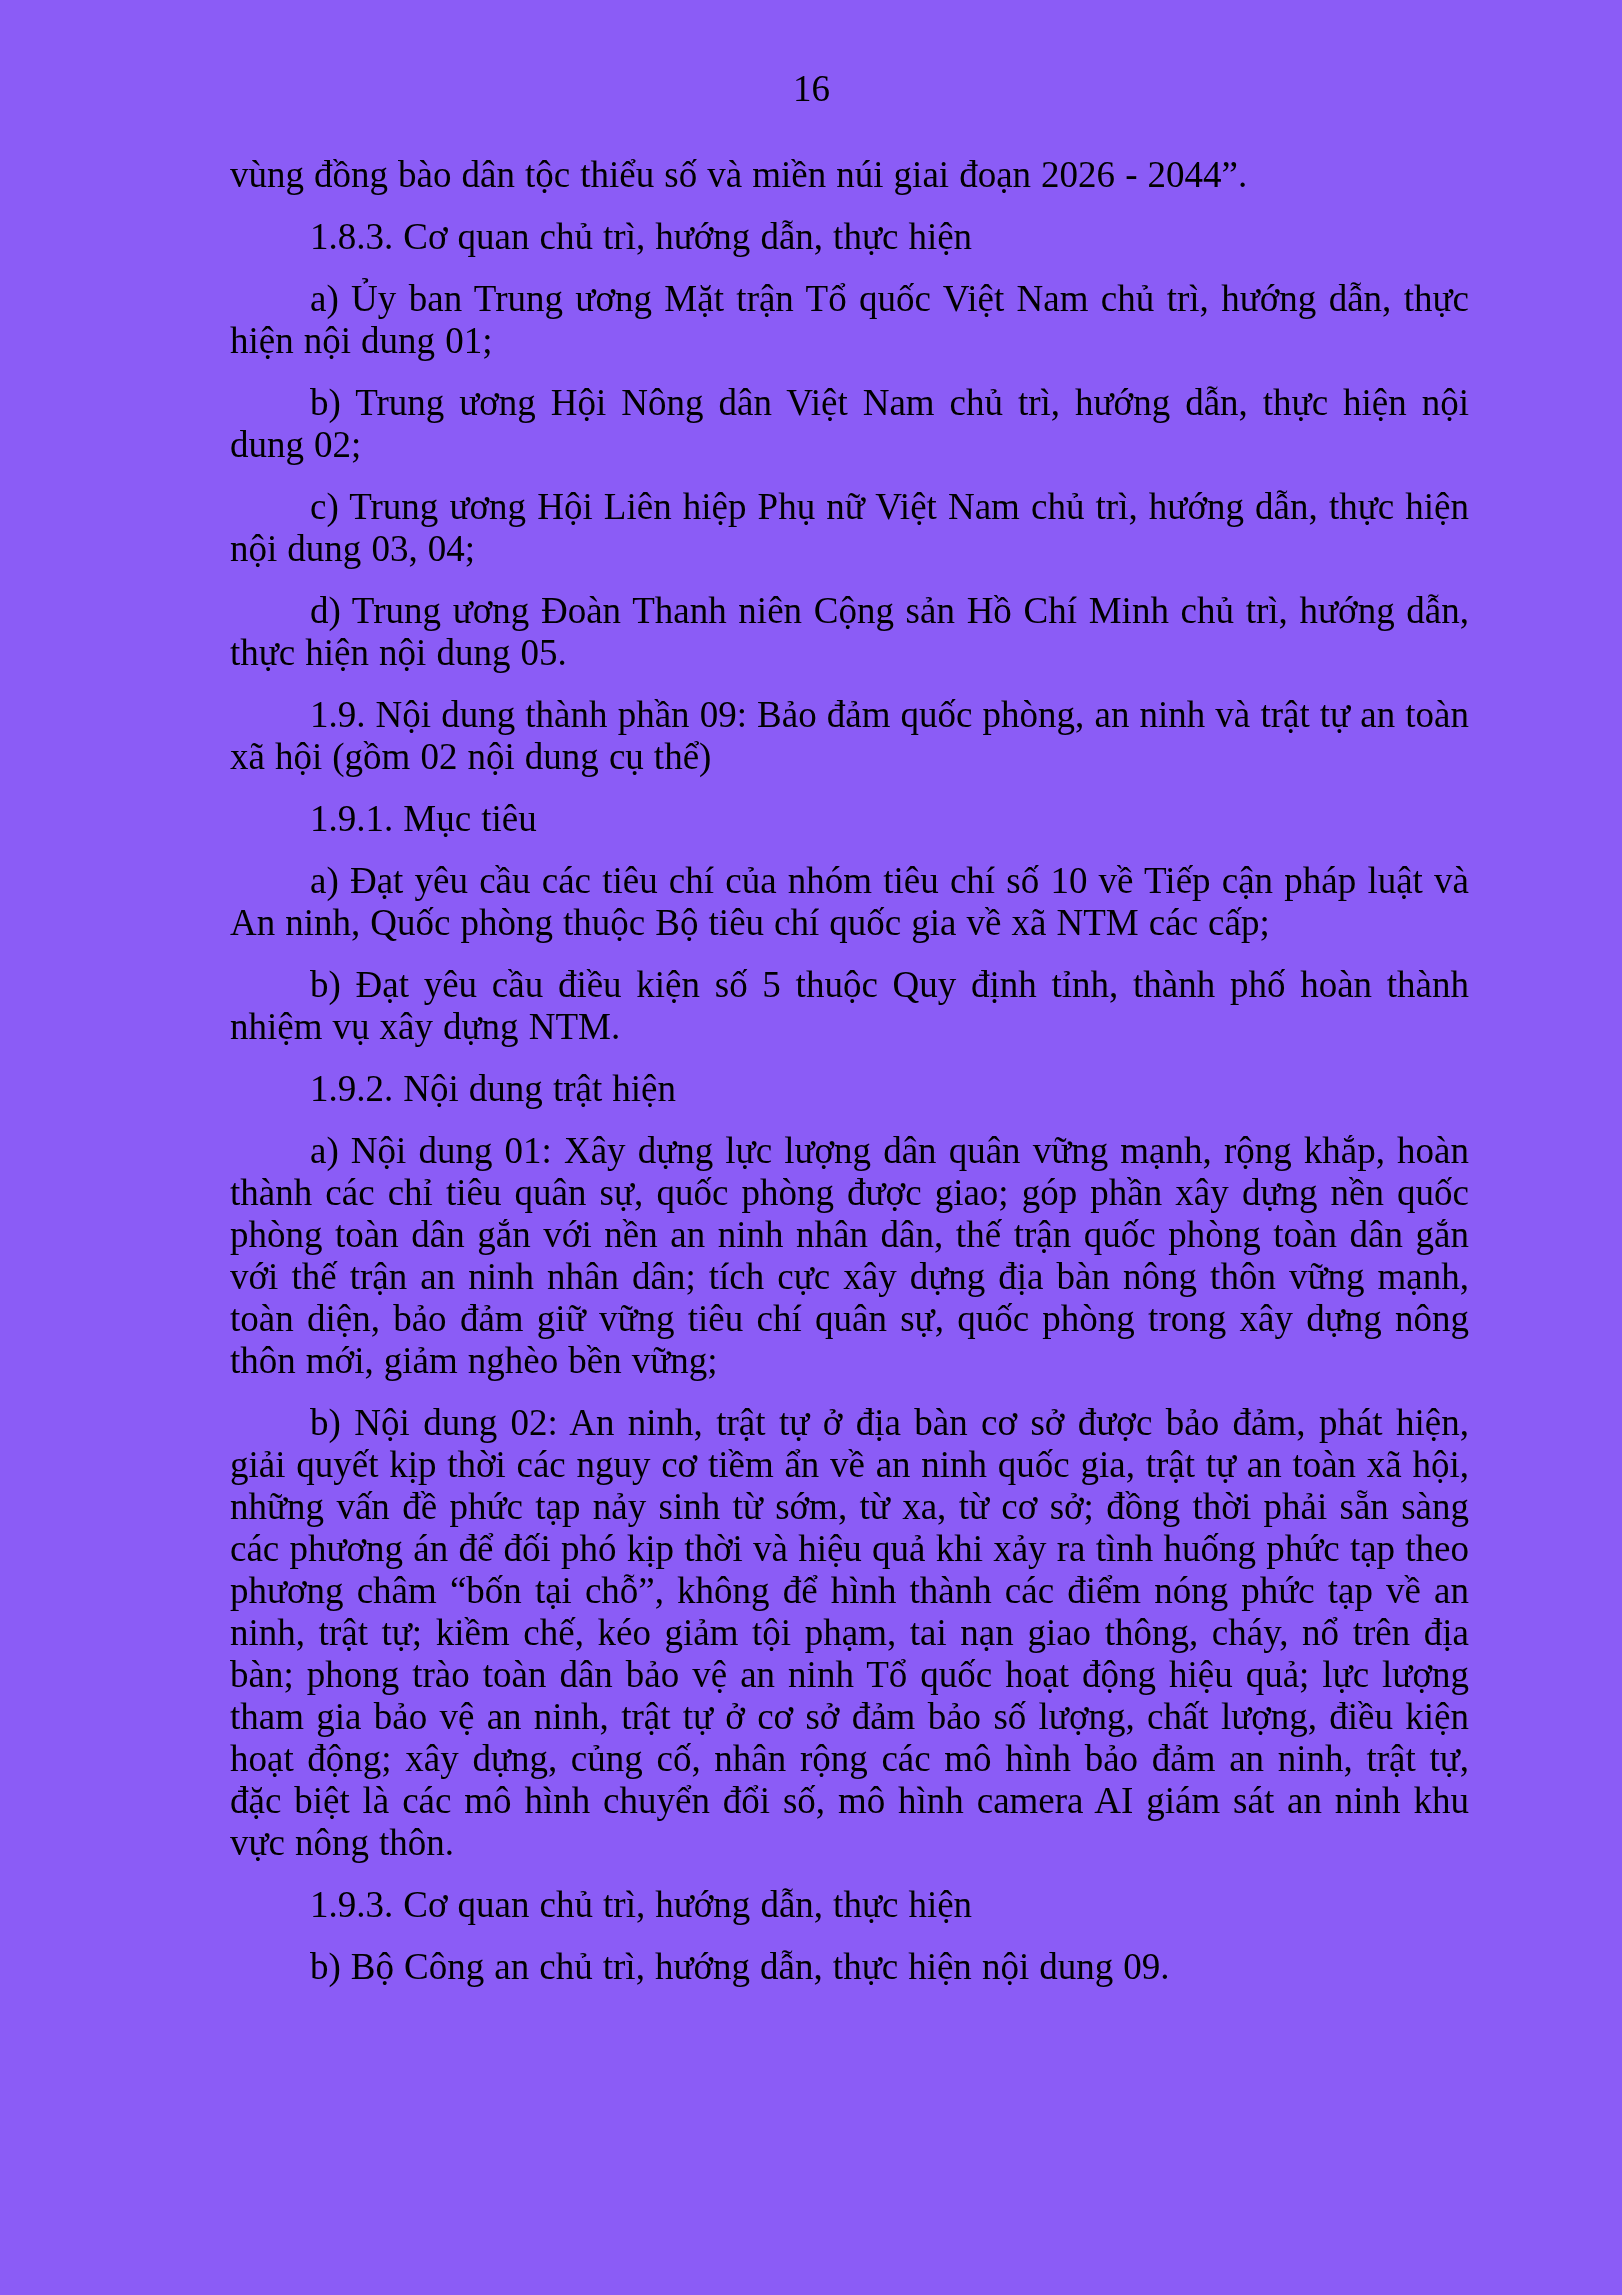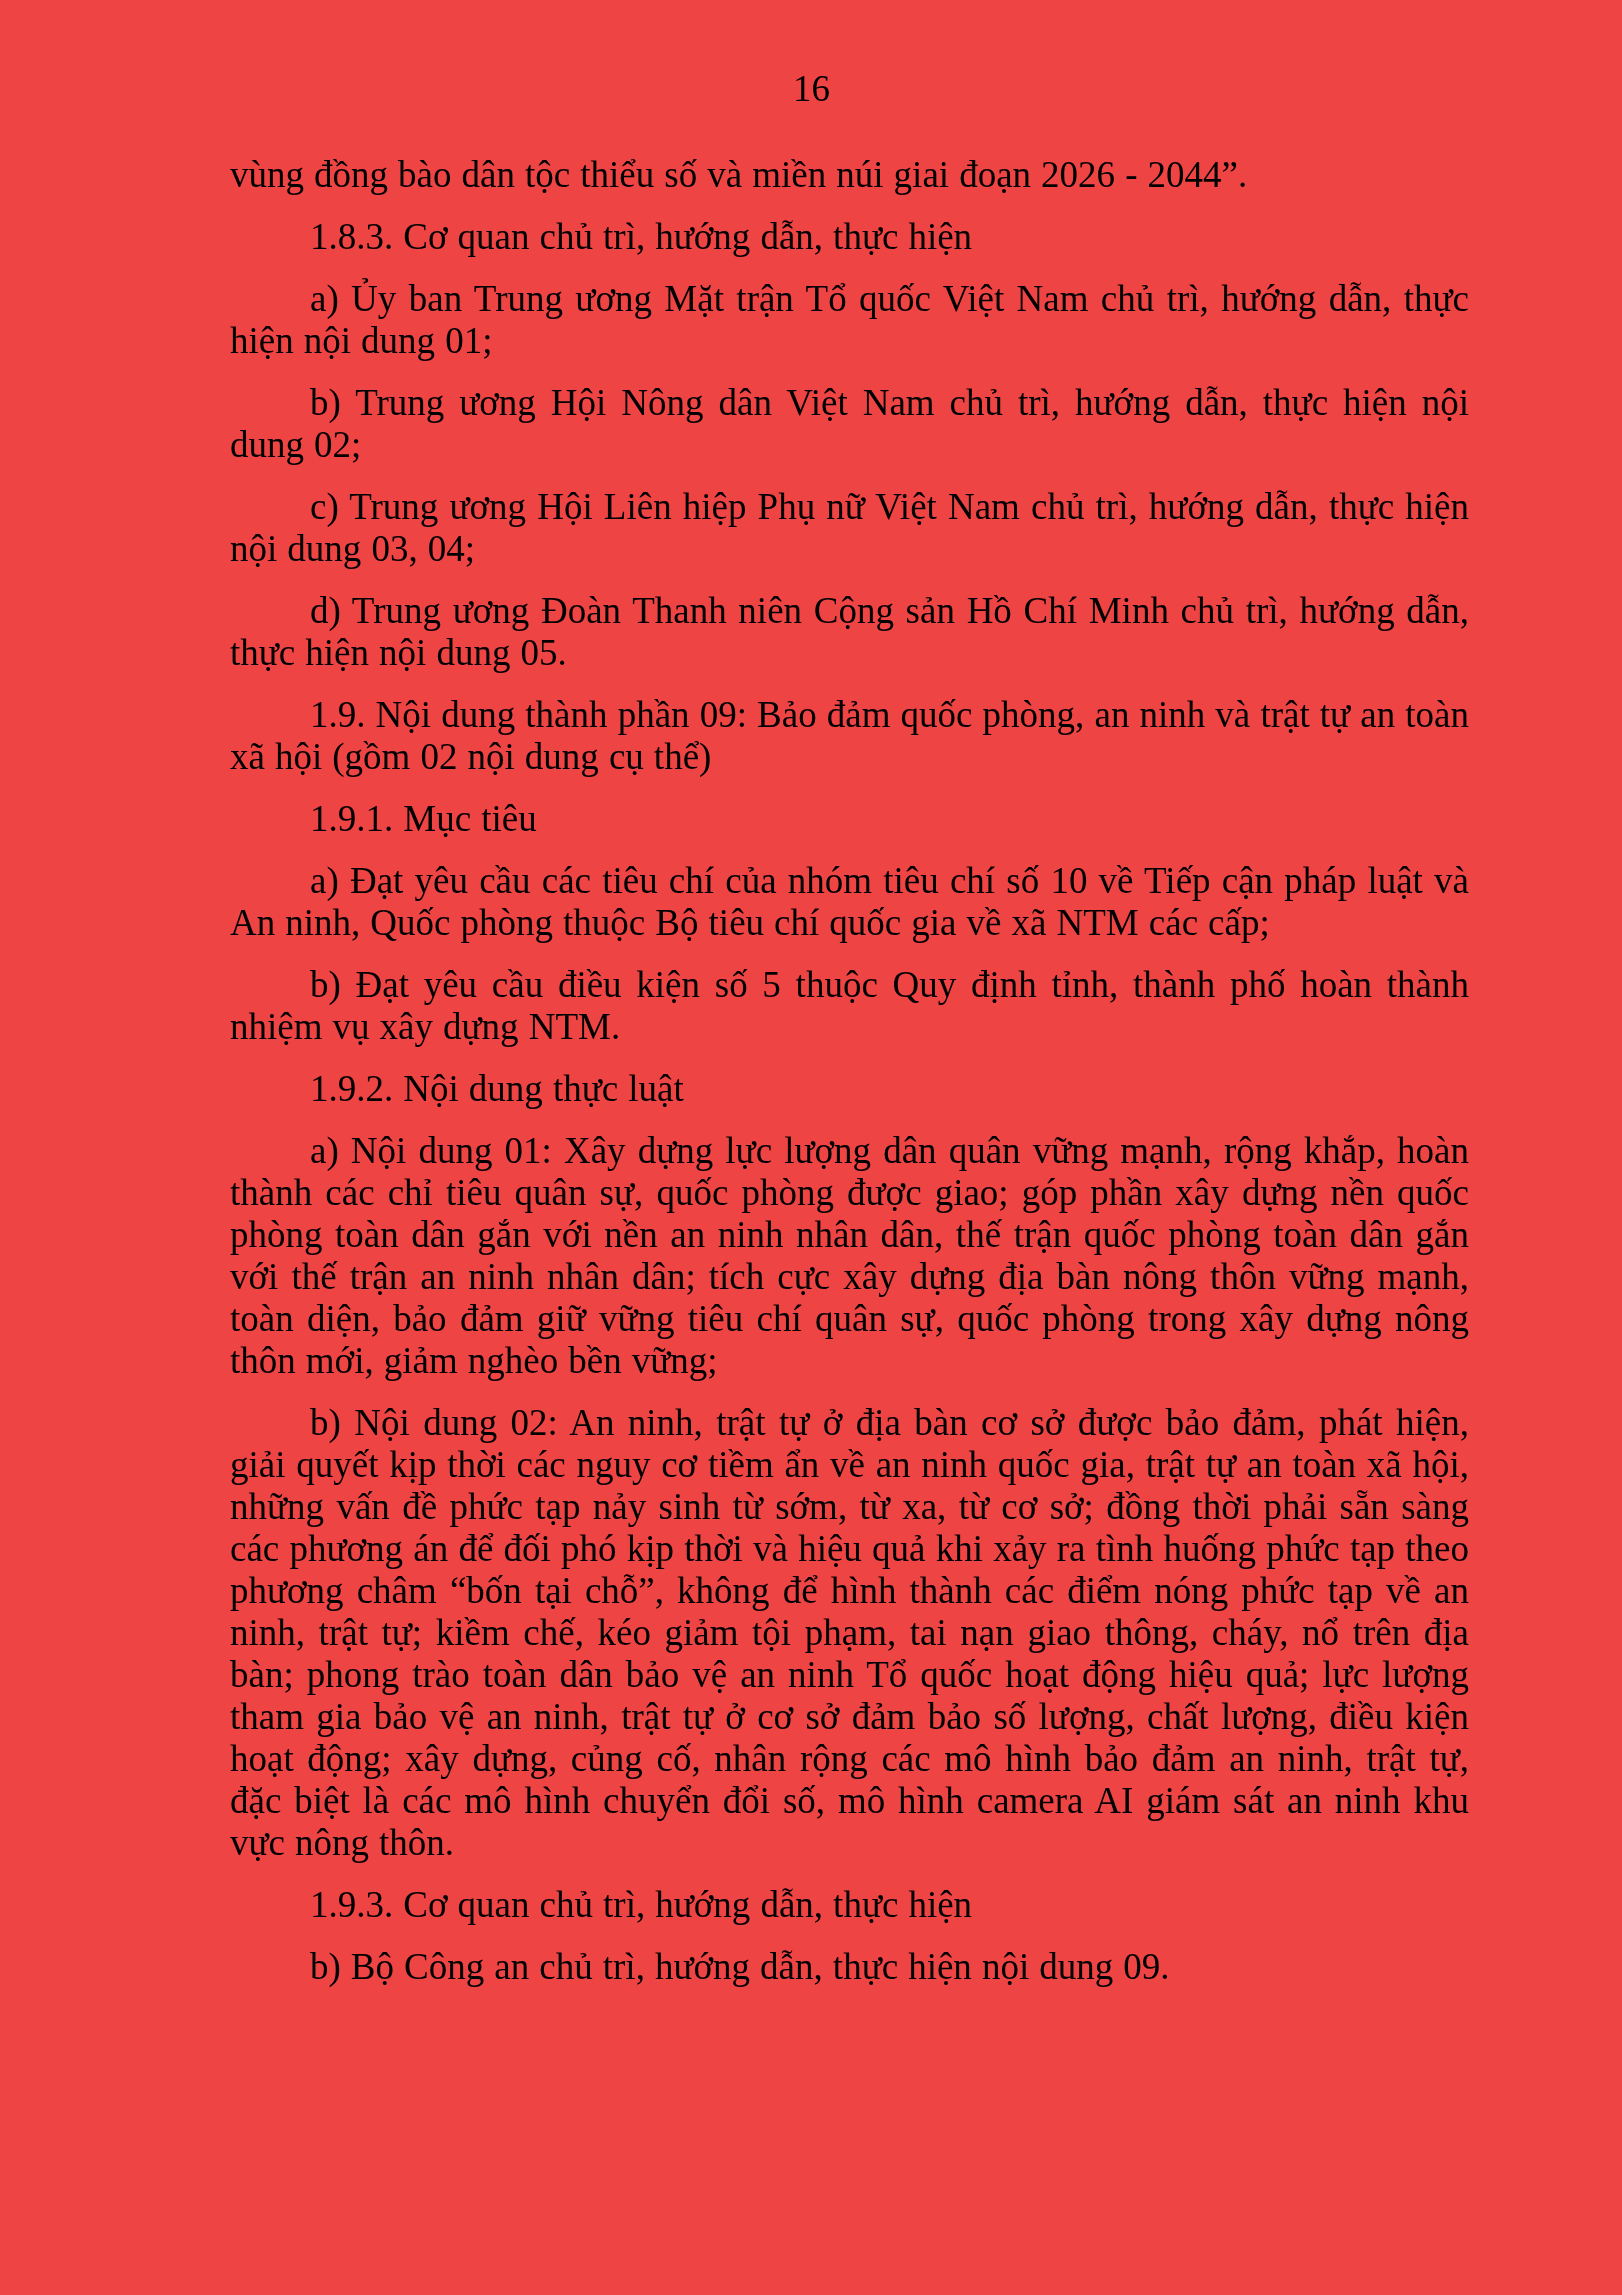--- a/index.html
+++ b/index.html
@@ -4,21 +4,21 @@
 <style>
   html, body {
     margin: 0;
     padding: 0;
     background: #ffffff;
   }
   .page {
     position: relative;
     width: 1623px;
     height: 2295px;
-    background: #ef4444;
+    background: #8b5cf6;
     overflow: hidden;
     font-family: "Liberation Serif", "DejaVu Serif", serif;
     color: #000000;
   }
   .page-number {
     position: absolute;
     top: 68px;
     left: 0;
     width: 1623px;
     text-align: center;
@@ -57,21 +57,21 @@
     <p class="para cont">vùng đồng bào dân tộc thiểu số và miền núi giai đoạn 2026 - 2044”.</p>
     <p class="para">1.8.3. Cơ quan chủ trì, hướng dẫn, thực hiện</p>
     <p class="para">a) Ủy ban Trung ương Mặt trận Tổ quốc Việt Nam chủ trì, hướng dẫn, thực hiện nội dung 01;</p>
     <p class="para">b) Trung ương Hội Nông dân Việt Nam chủ trì, hướng dẫn, thực hiện nội dung 02;</p>
     <p class="para">c) Trung ương Hội Liên hiệp Phụ nữ Việt Nam chủ trì, hướng dẫn, thực hiện nội dung 03, 04;</p>
     <p class="para">d) Trung ương Đoàn Thanh niên Cộng sản Hồ Chí Minh chủ trì, hướng dẫn, thực hiện nội dung 05.</p>
     <p class="para">1.9. Nội dung thành phần 09: Bảo đảm quốc phòng, an ninh và trật tự an toàn xã hội (gồm 02 nội dung cụ thể)</p>
     <p class="para">1.9.1. Mục tiêu</p>
     <p class="para">a) Đạt yêu cầu các tiêu chí của nhóm tiêu chí số 10 về Tiếp cận pháp luật và An ninh, Quốc phòng thuộc Bộ tiêu chí quốc gia về xã NTM các cấp;</p>
     <p class="para">b) Đạt yêu cầu điều kiện số 5 thuộc Quy định tỉnh, thành phố hoàn thành nhiệm vụ xây dựng NTM.</p>
-    <p class="para">1.9.2. Nội dung thực luật</p>
+    <p class="para">1.9.2. Nội dung trật hiện</p>
     <p class="para">a) Nội dung 01: Xây dựng lực lượng dân quân vững mạnh, rộng khắp, hoàn thành các chỉ tiêu quân sự, quốc phòng được giao; góp phần xây dựng nền quốc phòng toàn dân gắn với nền an ninh nhân dân, thế trận quốc phòng toàn dân gắn với thế trận an ninh nhân dân; tích cực xây dựng địa bàn nông thôn vững mạnh, toàn diện, bảo đảm giữ vững tiêu chí quân sự, quốc phòng trong xây dựng nông thôn mới, giảm nghèo bền vững;</p>
     <p class="para">b) Nội dung 02: An ninh, trật tự ở địa bàn cơ sở được bảo đảm, phát hiện, giải quyết kịp thời các nguy cơ tiềm ẩn về an ninh quốc gia, trật tự an toàn xã hội, những vấn đề phức tạp nảy sinh từ sớm, từ xa, từ cơ sở; đồng thời phải sẵn sàng các phương án để đối phó kịp thời và hiệu quả khi xảy ra tình huống phức tạp theo phương châm “bốn tại chỗ”, không để hình thành các điểm nóng phức tạp về an ninh, trật tự; kiềm chế, kéo giảm tội phạm, tai nạn giao thông, cháy, nổ trên địa bàn; phong trào toàn dân bảo vệ an ninh Tổ quốc hoạt động hiệu quả; lực lượng tham gia bảo vệ an ninh, trật tự ở cơ sở đảm bảo số lượng, chất lượng, điều kiện hoạt động; xây dựng, củng cố, nhân rộng các mô hình bảo đảm an ninh, trật tự, đặc biệt là các mô hình chuyển đổi số, mô hình camera AI giám sát an ninh khu vực nông thôn.</p>
     <p class="para">1.9.3. Cơ quan chủ trì, hướng dẫn, thực hiện</p>
     <p class="para">b) Bộ Công an chủ trì, hướng dẫn, thực hiện nội dung 09.</p>
   </div>
 
 </div>
 
 
 </body></html>

